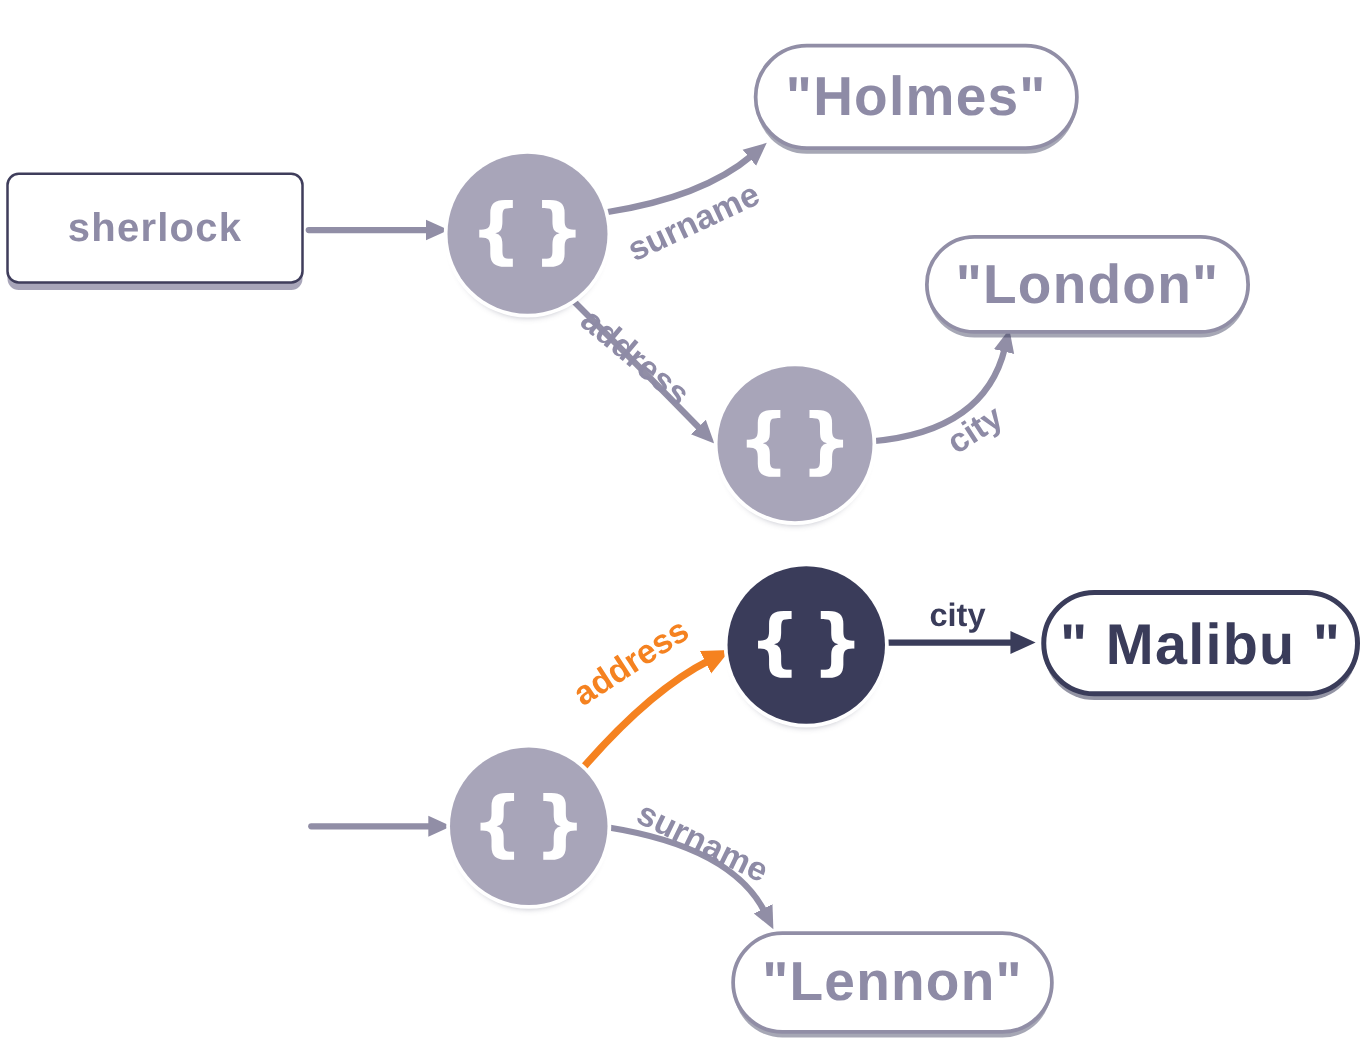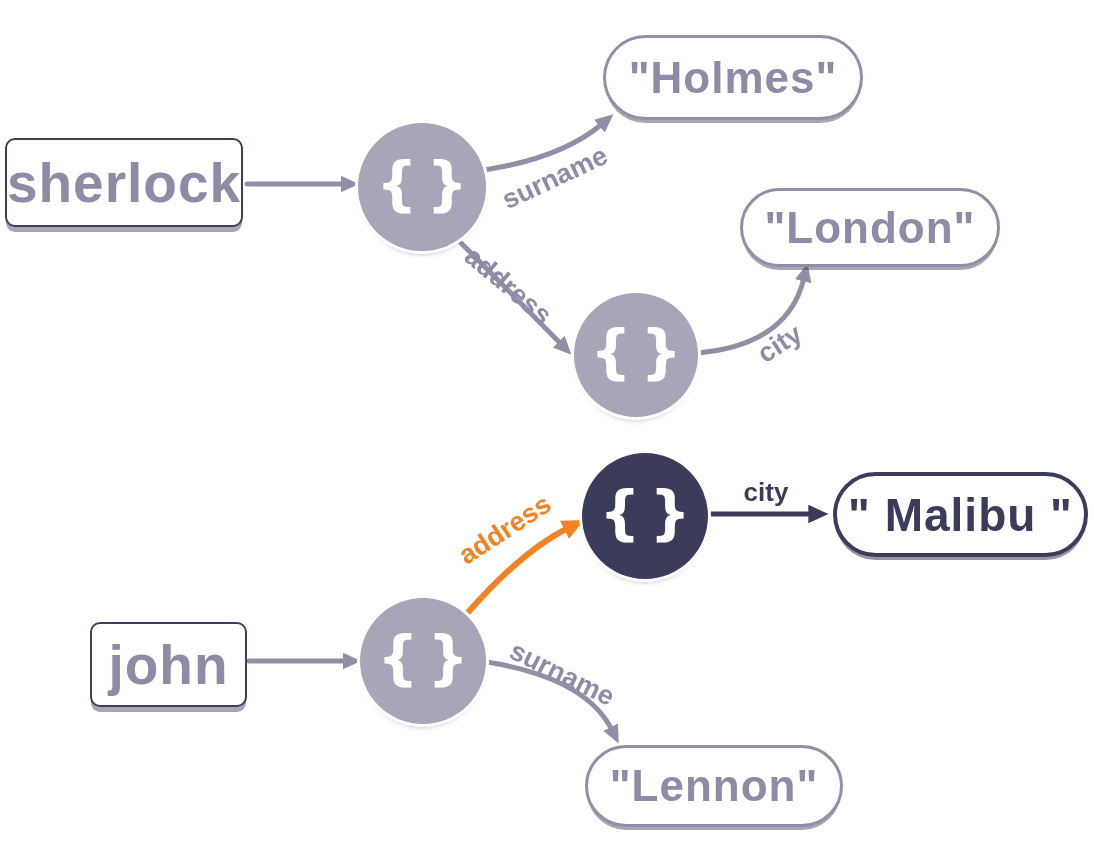--- a/index.html
+++ b/index.html
@@ -28,21 +28,21 @@
     position: absolute;
     box-sizing: border-box;
     background: #ffffff;
     border: 2px solid #3f3d5b;
     border-radius: 10px;
     box-shadow: 0 6px 0 -1px #a8a5b9;
     display: flex;
     align-items: center;
     justify-content: center;
     font-weight: bold;
-    font-size: 55px;
+    font-size: 32px;
     color: #8e8ba6;
     letter-spacing: 1px;
   }
   
   .obj-circle {
     position: absolute;
     border-radius: 50%;
     background: #a8a5b9;
     box-shadow: 0 0 0 3px #ffffff, 0 7px 5px -4px rgba(58,60,90,0.35);
     display: flex;
@@ -127,23 +127,20 @@
 
     <path d="M 708 514 L 812 514" stroke="#3a3c5a" stroke-width="5" fill="none" stroke-linecap="round" marker-end="url(#arrow-dark)"></path>
 
     <path d="M 487 662 Q 586 678 612 730" stroke="#918ea6" stroke-width="5" fill="none" stroke-linecap="round" marker-end="url(#arrow-gray)"></path>
   </svg>
 
   <div class="key-box" style="left:5px; top:138px; width:238px; height:89px;">
     <span>sherlock</span>
   </div>
 
-  <div class="key-box" style="left:90px; top:622px; width:157px; height:85px;">
-    <span>john</span>
-  </div>
 
   <div class="obj-circle" style="left:358px; top:123px; width:128px; height:128px;">
     <span class="braces">{}</span>
   </div>
 
   <div class="obj-circle" style="left:574px; top:293px; width:124px; height:124px;">
     <span class="braces">{}</span>
   </div>
 
   <div class="obj-circle dark" style="left:582px; top:453px; width:126px; height:126px;">

